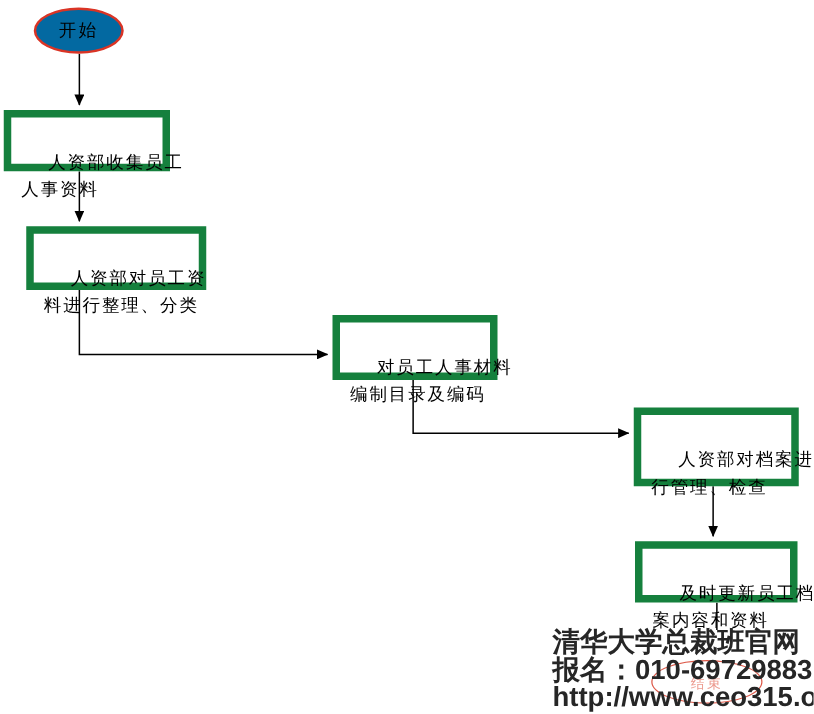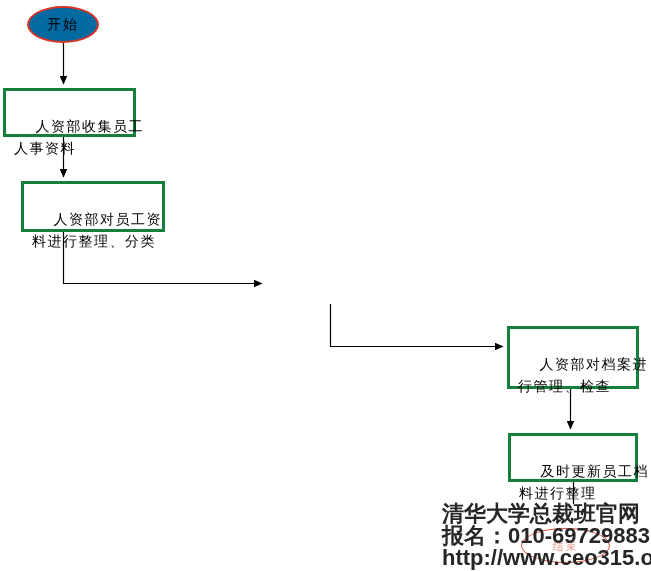--- a/index.html
+++ b/index.html
@@ -19,21 +19,21 @@
   }
   .end{
     left:521px;top:528px;width:89px;height:35px;
     border:1px solid #dd5a4a;background:transparent;z-index:1;
   }
   .end .end-label{
     font-size:11px;color:#ec9a8e;letter-spacing:2px;margin-top:2px;
   }
   .pbox{
     position:absolute;box-sizing:border-box;background:#fff;
-    border:3px solid #15803d;font-size:14px;color:#000;
+    border:6px solid #15803d;font-size:14px;color:#000;
     letter-spacing:1.5px;line-height:22px;white-space:pre;
     padding:2px 2px 0 8px;z-index:2;
   }
   .box1{left:3px;top:88px;width:133px;height:49px;}
   .box2{left:21px;top:181px;width:144px;height:51px;}
   .box3{left:266px;top:252px;width:132px;height:52px;}
   .box4{left:507px;top:326px;width:132px;height:63px;}
   .box5{left:508px;top:433px;width:130px;height:49px;}
   .watermark{
     position:absolute;left:442px;top:503px;z-index:3;
@@ -67,29 +67,33 @@
   <div class="pbox box1">
     <span>人资部收集员工
 人事资料</span>
   </div>
 
   <div class="pbox box2">
     <span>人资部对员工资
 料进行整理、分类</span>
   </div>
 
+  <div class="pbox box3">
+    <span>对员工人事材料
+编制目录及编码</span>
+  </div>
 
   <div class="pbox box4">
     <span>人资部对档案进
 行管理、检查</span>
   </div>
 
   <div class="pbox box5">
     <span>及时更新员工档
-料进行整理</span>
+案内容和资料</span>
   </div>
 
   <div class="terminator end">
     <span class="end-label">结束</span>
   </div>
 
   <div class="watermark">
     <div>清华大学总裁班官网</div>
     <div>报名：010-69729883</div>
     <div>http://www.ceo315.org</div>

